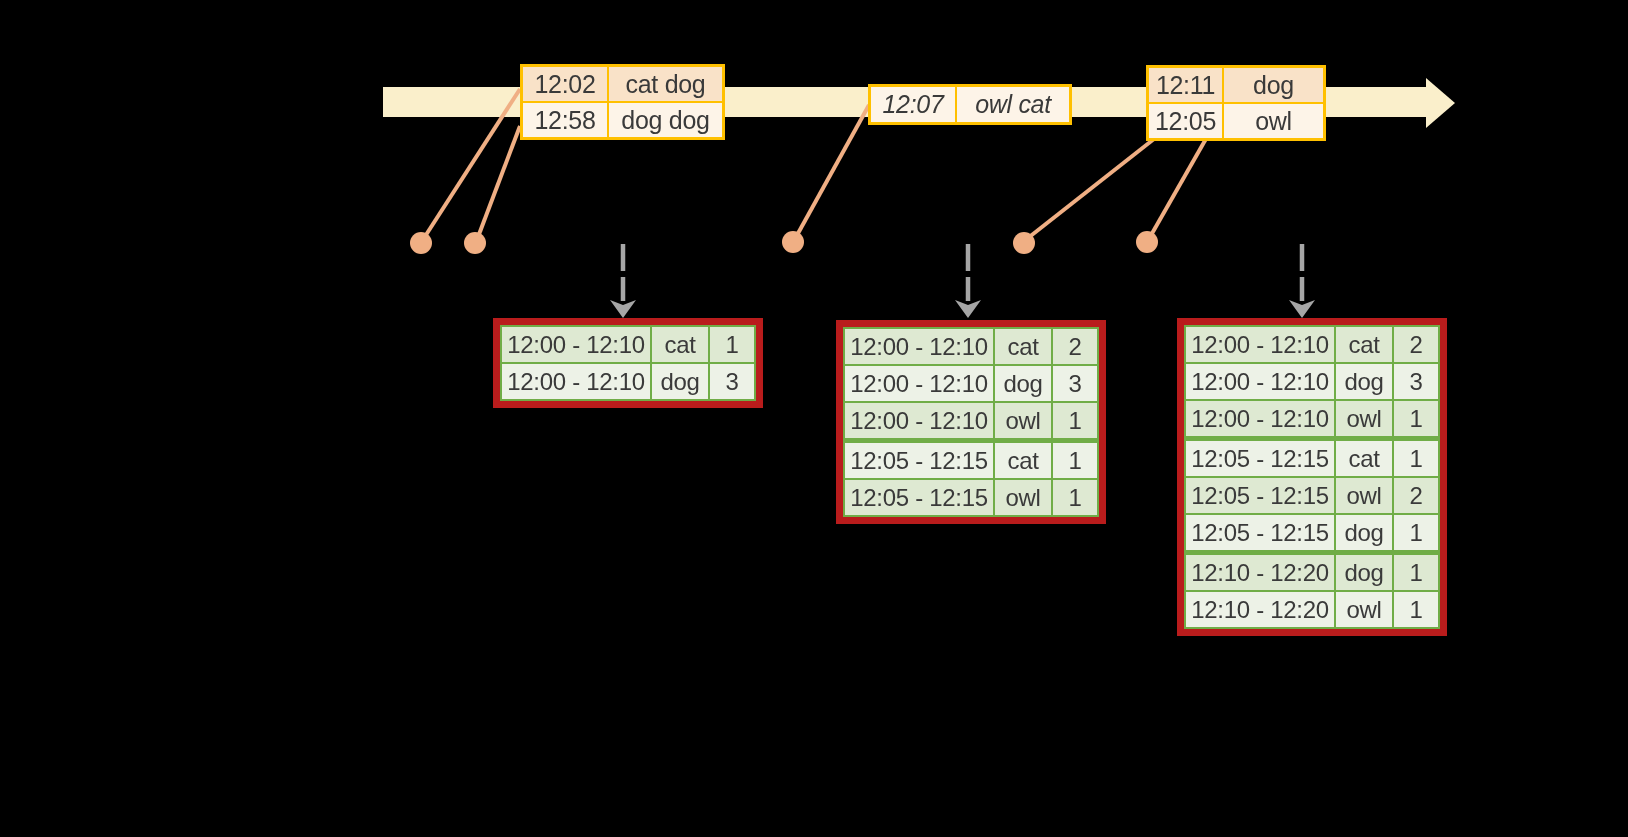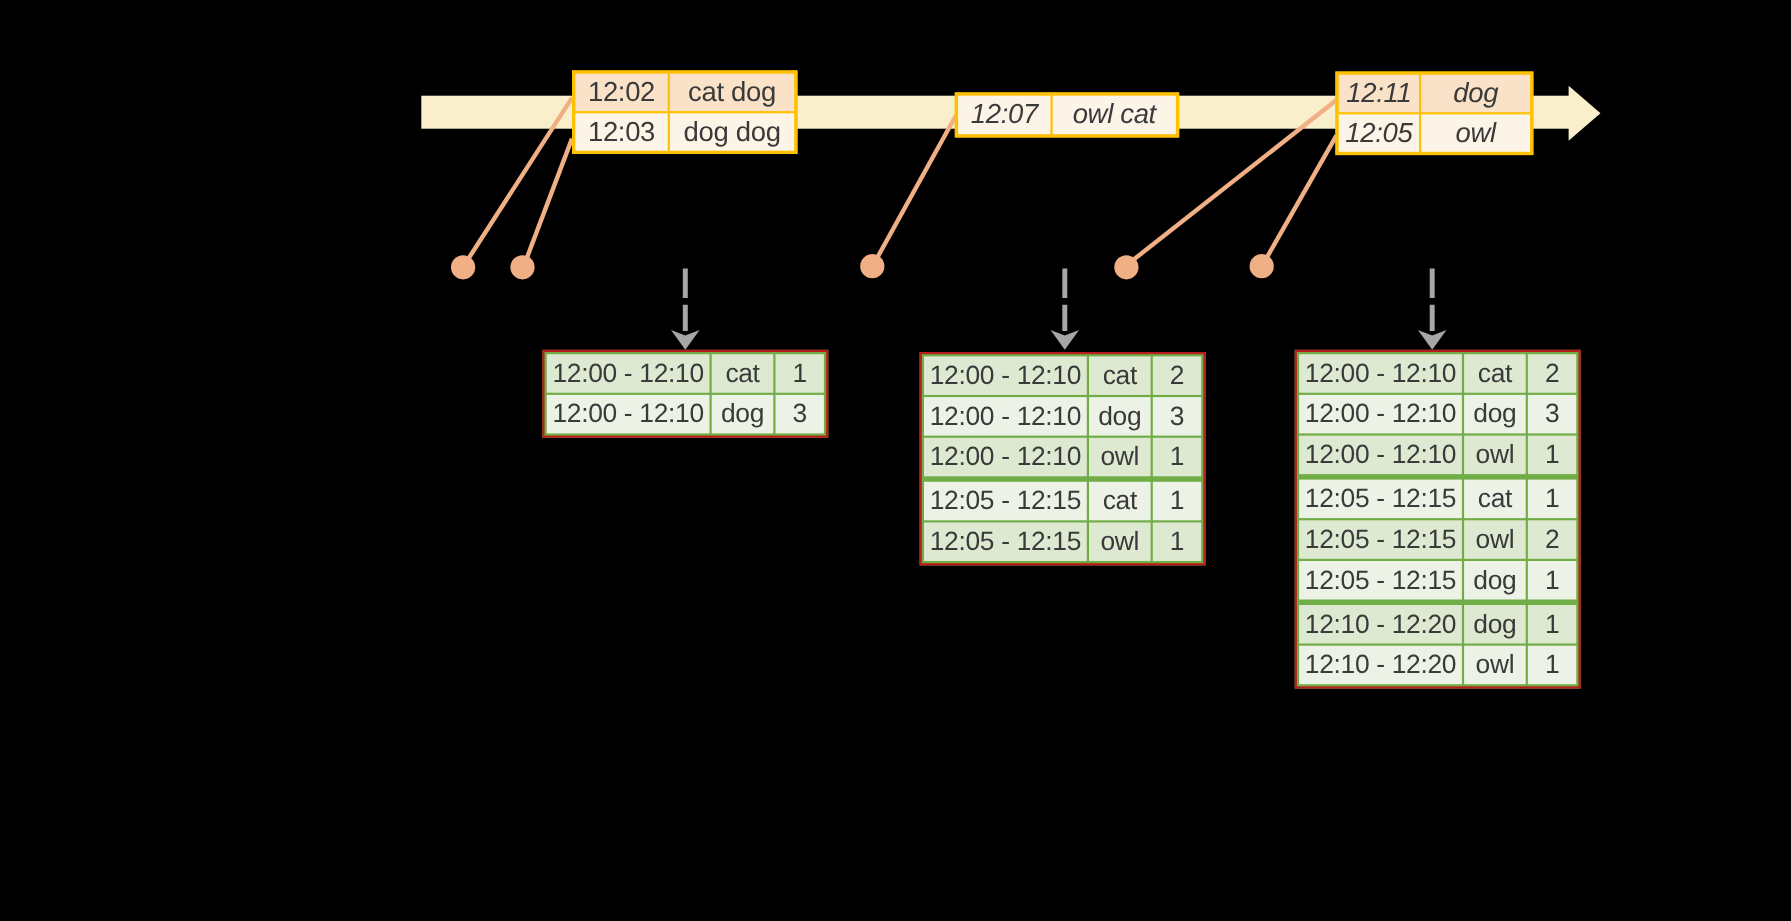--- a/index.html
+++ b/index.html
@@ -14,21 +14,21 @@
     border-left:29px solid #FAEFCB;}
   
   .overlay{position:absolute;left:0;top:0;}
   
   .ebox{position:absolute;border:3px solid #FFC000;background:#FFC000;display:grid;gap:2px;}
   .ebox .cell{display:flex;align-items:center;justify-content:center;
     font-size:25px;letter-spacing:-0.3px;}
   .fillA{background:#F9E2C8;}
   .fillB{background:#FDF4E8;}
   
-  .gtable{position:absolute;border:2px solid #b91c1c;background:#70AD47;
+  .gtable{position:absolute;border:7px solid #b91c1c;background:#70AD47;
     padding:2px;display:flex;flex-direction:column;gap:5px;}
   .tgroup{display:grid;grid-template-columns:148px 56px 44px;gap:2px;}
   .gcell{height:35px;display:flex;align-items:center;justify-content:center;
     font-size:24px;letter-spacing:-0.3px;}
   .rowA{background:#DEE9D2;}
   .rowB{background:#EDF2E7;}
 </style>
 </head>
 <body>
 
@@ -58,30 +58,30 @@
       <line x1="968" y1="244" x2="968" y2="301" stroke-width="4.5" stroke-dasharray="27 6"></line>
       <polygon points="955,300 968,318 981,300 968,305" stroke="none"></polygon>
       <line x1="1302" y1="244" x2="1302" y2="301" stroke-width="4.5" stroke-dasharray="27 6"></line>
       <polygon points="1289,300 1302,318 1315,300 1302,305" stroke="none"></polygon>
     </g>
   </svg>
 
   <div class="ebox" style="left:520px;top:64px;grid-template-columns:84px 113px;grid-auto-rows:34px;">
     <div class="cell fillA">12:02</div>
     <div class="cell fillA">cat dog</div>
-    <div class="cell fillB">12:03</div>
+    <div class="cell fillB">12:58</div>
     <div class="cell fillB">dog dog</div>
   </div>
 
   <div class="ebox" style="left:868px;top:84px;grid-template-columns:84px 112px;grid-auto-rows:35px;font-style:italic;">
     <div class="cell fillB">12:07</div>
     <div class="cell fillB">owl cat</div>
   </div>
 
-  <div class="ebox" style="left:1214px;top:65px;grid-template-columns:73px 99px;grid-auto-rows:34px;font-style:italic;">
+  <div class="ebox" style="left:1146px;top:65px;grid-template-columns:73px 99px;grid-auto-rows:34px;">
     <div class="cell fillA">12:11</div>
     <div class="cell fillA">dog</div>
     <div class="cell fillB">12:05</div>
     <div class="cell fillB">owl</div>
   </div>
 
   <div class="gtable" style="left:493px;top:318px;">
     <div class="tgroup">
       <div class="gcell rowA">12:00 - 12:10</div>
       <div class="gcell rowA">cat</div>

